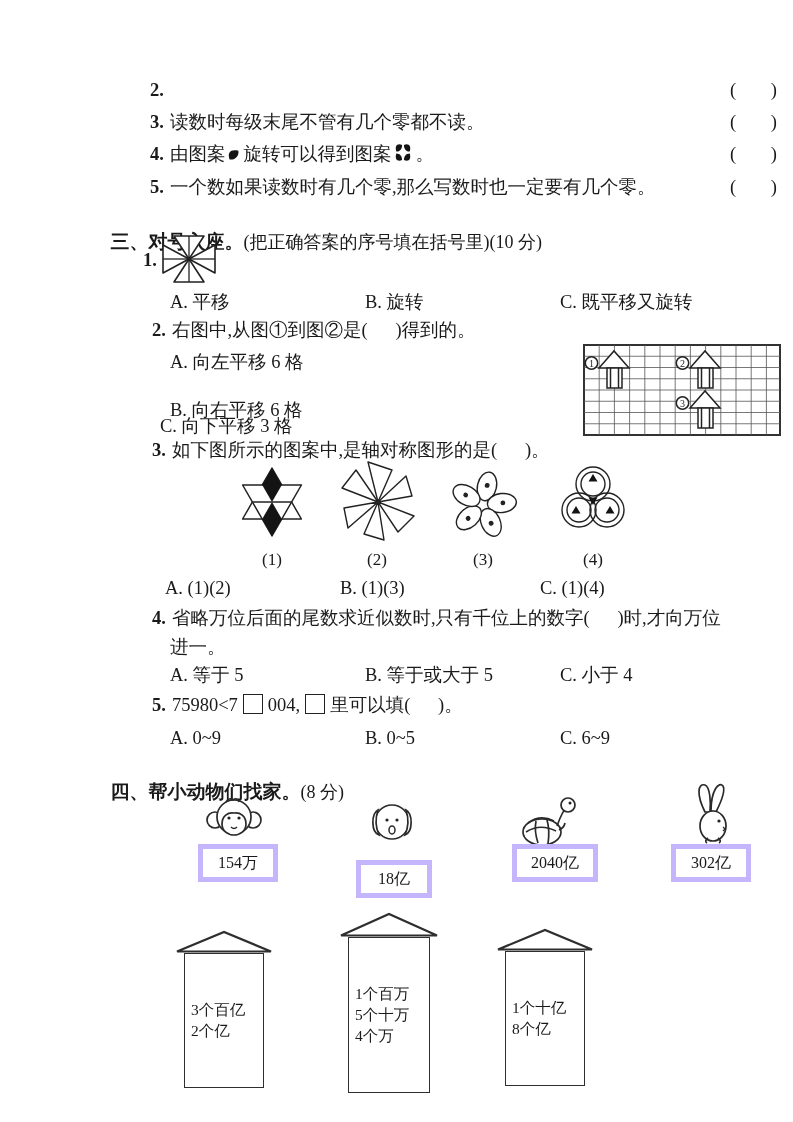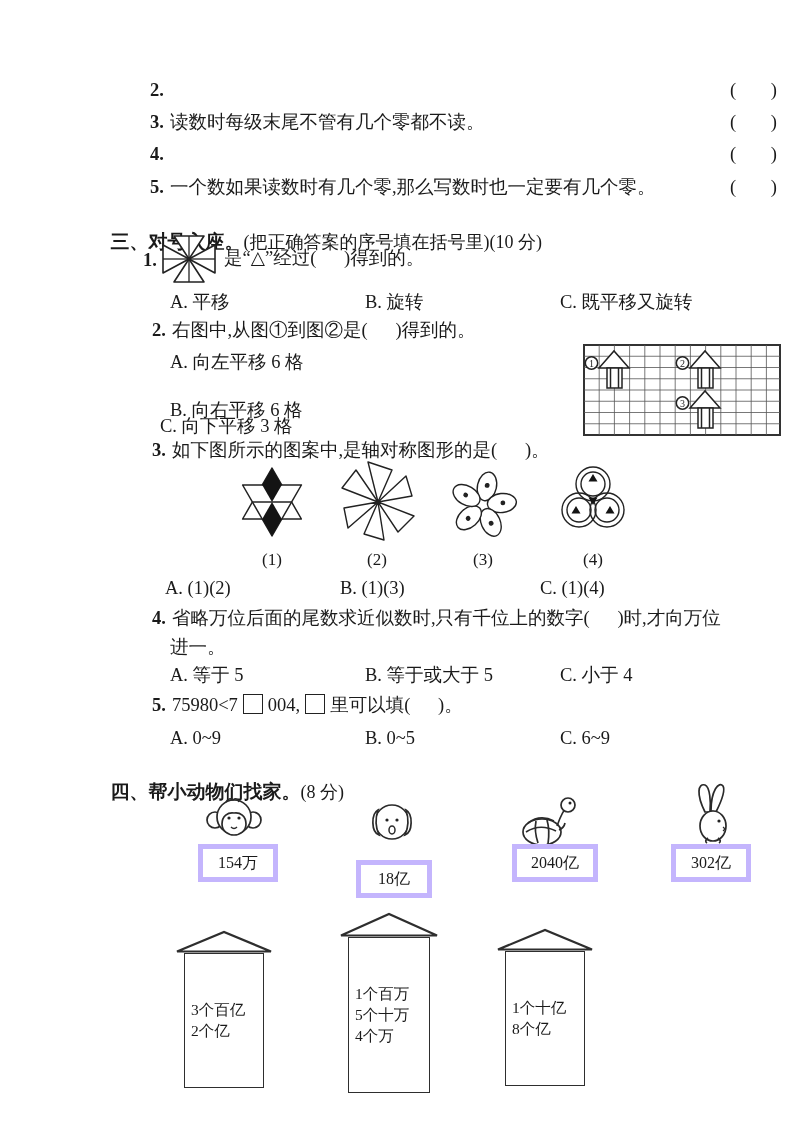--- a/index.html
+++ b/index.html
@@ -39,20 +39,28 @@
     <span class="qnum">2.</span>
     <span class="bracket">(      )</span>
   </div>
   <div class="abs row" style="left:150px;top:110px;width:628px;">
     <span class="qnum">3.</span>
     <span class="qtext">读数时每级末尾不管有几个零都不读。</span>
     <span class="bracket">(      )</span>
   </div>
   <div class="abs row" style="left:150px;top:142px;width:628px;">
     <span class="qnum">4.</span>
+    <span class="qtext"><span>由图案</span><svg class="icon-inline" width="14" height="14" viewBox="0 0 16 16">
+          <path d="M3,13 C0,5 4,1 13,3 C14,9 9,14 3,13 Z" fill="#141414"></path>
+        </svg><span>旋转可以得到图案</span><svg class="icon-inline" width="20" height="19" viewBox="0 0 20 20">
+          <path d="M3,9 C1,3 4,0 9,2 C9,6 7,9 3,9 Z" fill="#141414"></path>
+          <path d="M11,2 C16,0 19,3 17,9 C13,9 11,6 11,2 Z" fill="#141414"></path>
+          <path d="M9,18 C4,20 1,17 3,11 C7,11 9,14 9,18 Z" fill="#141414"></path>
+          <path d="M17,11 C19,17 16,20 11,18 C11,14 13,11 17,11 Z" fill="#141414"></path>
+        </svg><span>。</span></span>
     <span class="bracket">(      )</span>
   </div>
   <div class="abs row" style="left:150px;top:175px;width:628px;">
     <span class="qnum">5.</span>
     <span class="qtext">一个数如果读数时有几个零,那么写数时也一定要有几个零。</span>
     <span class="bracket">(      )</span>
   </div>
 
   <div class="abs" style="left:92px;top:206px;white-space:pre;">
     <span class="heading-bold">三、对号入座。</span><span class="heading-note">(把正确答案的序号填在括号里)(10 分)</span>
@@ -67,21 +75,20 @@
         <polygon points="31,28 57,14 57,42"></polygon>
     </g>
     <g stroke="#222" stroke-width="1.3">
       <line x1="31" y1="5" x2="31" y2="28"></line>
         <line x1="31" y1="28" x2="31" y2="51"></line>
       <line x1="5" y1="28" x2="31" y2="28"></line>
         <line x1="31" y1="28" x2="57" y2="28"></line>
     </g>
     <circle cx="31" cy="28" r="2.2" fill="#222"></circle>
   </svg>
-  <div class="abs qtext" style="left:224px;top:246px;">是“△”经过(      )得到的。</div>
   <div class="optrow" style="top:290px;">
     <span class="opt w">A. 平移</span><span class="opt w">B. 旋转</span><span class="opt">C. 既平移又旋转</span>
   </div>
 
   <div class="abs row" style="left:152px;top:318px;">
     <span class="qnum">2.</span>
     <span class="qtext">右图中,从图①到图②是(      )得到的。</span>
   </div>
   <div class="abs qtext" style="left:170px;top:350px;">A. 向左平移 6 格</div>
   <div class="abs qtext" style="left:170px;top:382px;margin-top:16px;">B. 向右平移 6 格</div>

